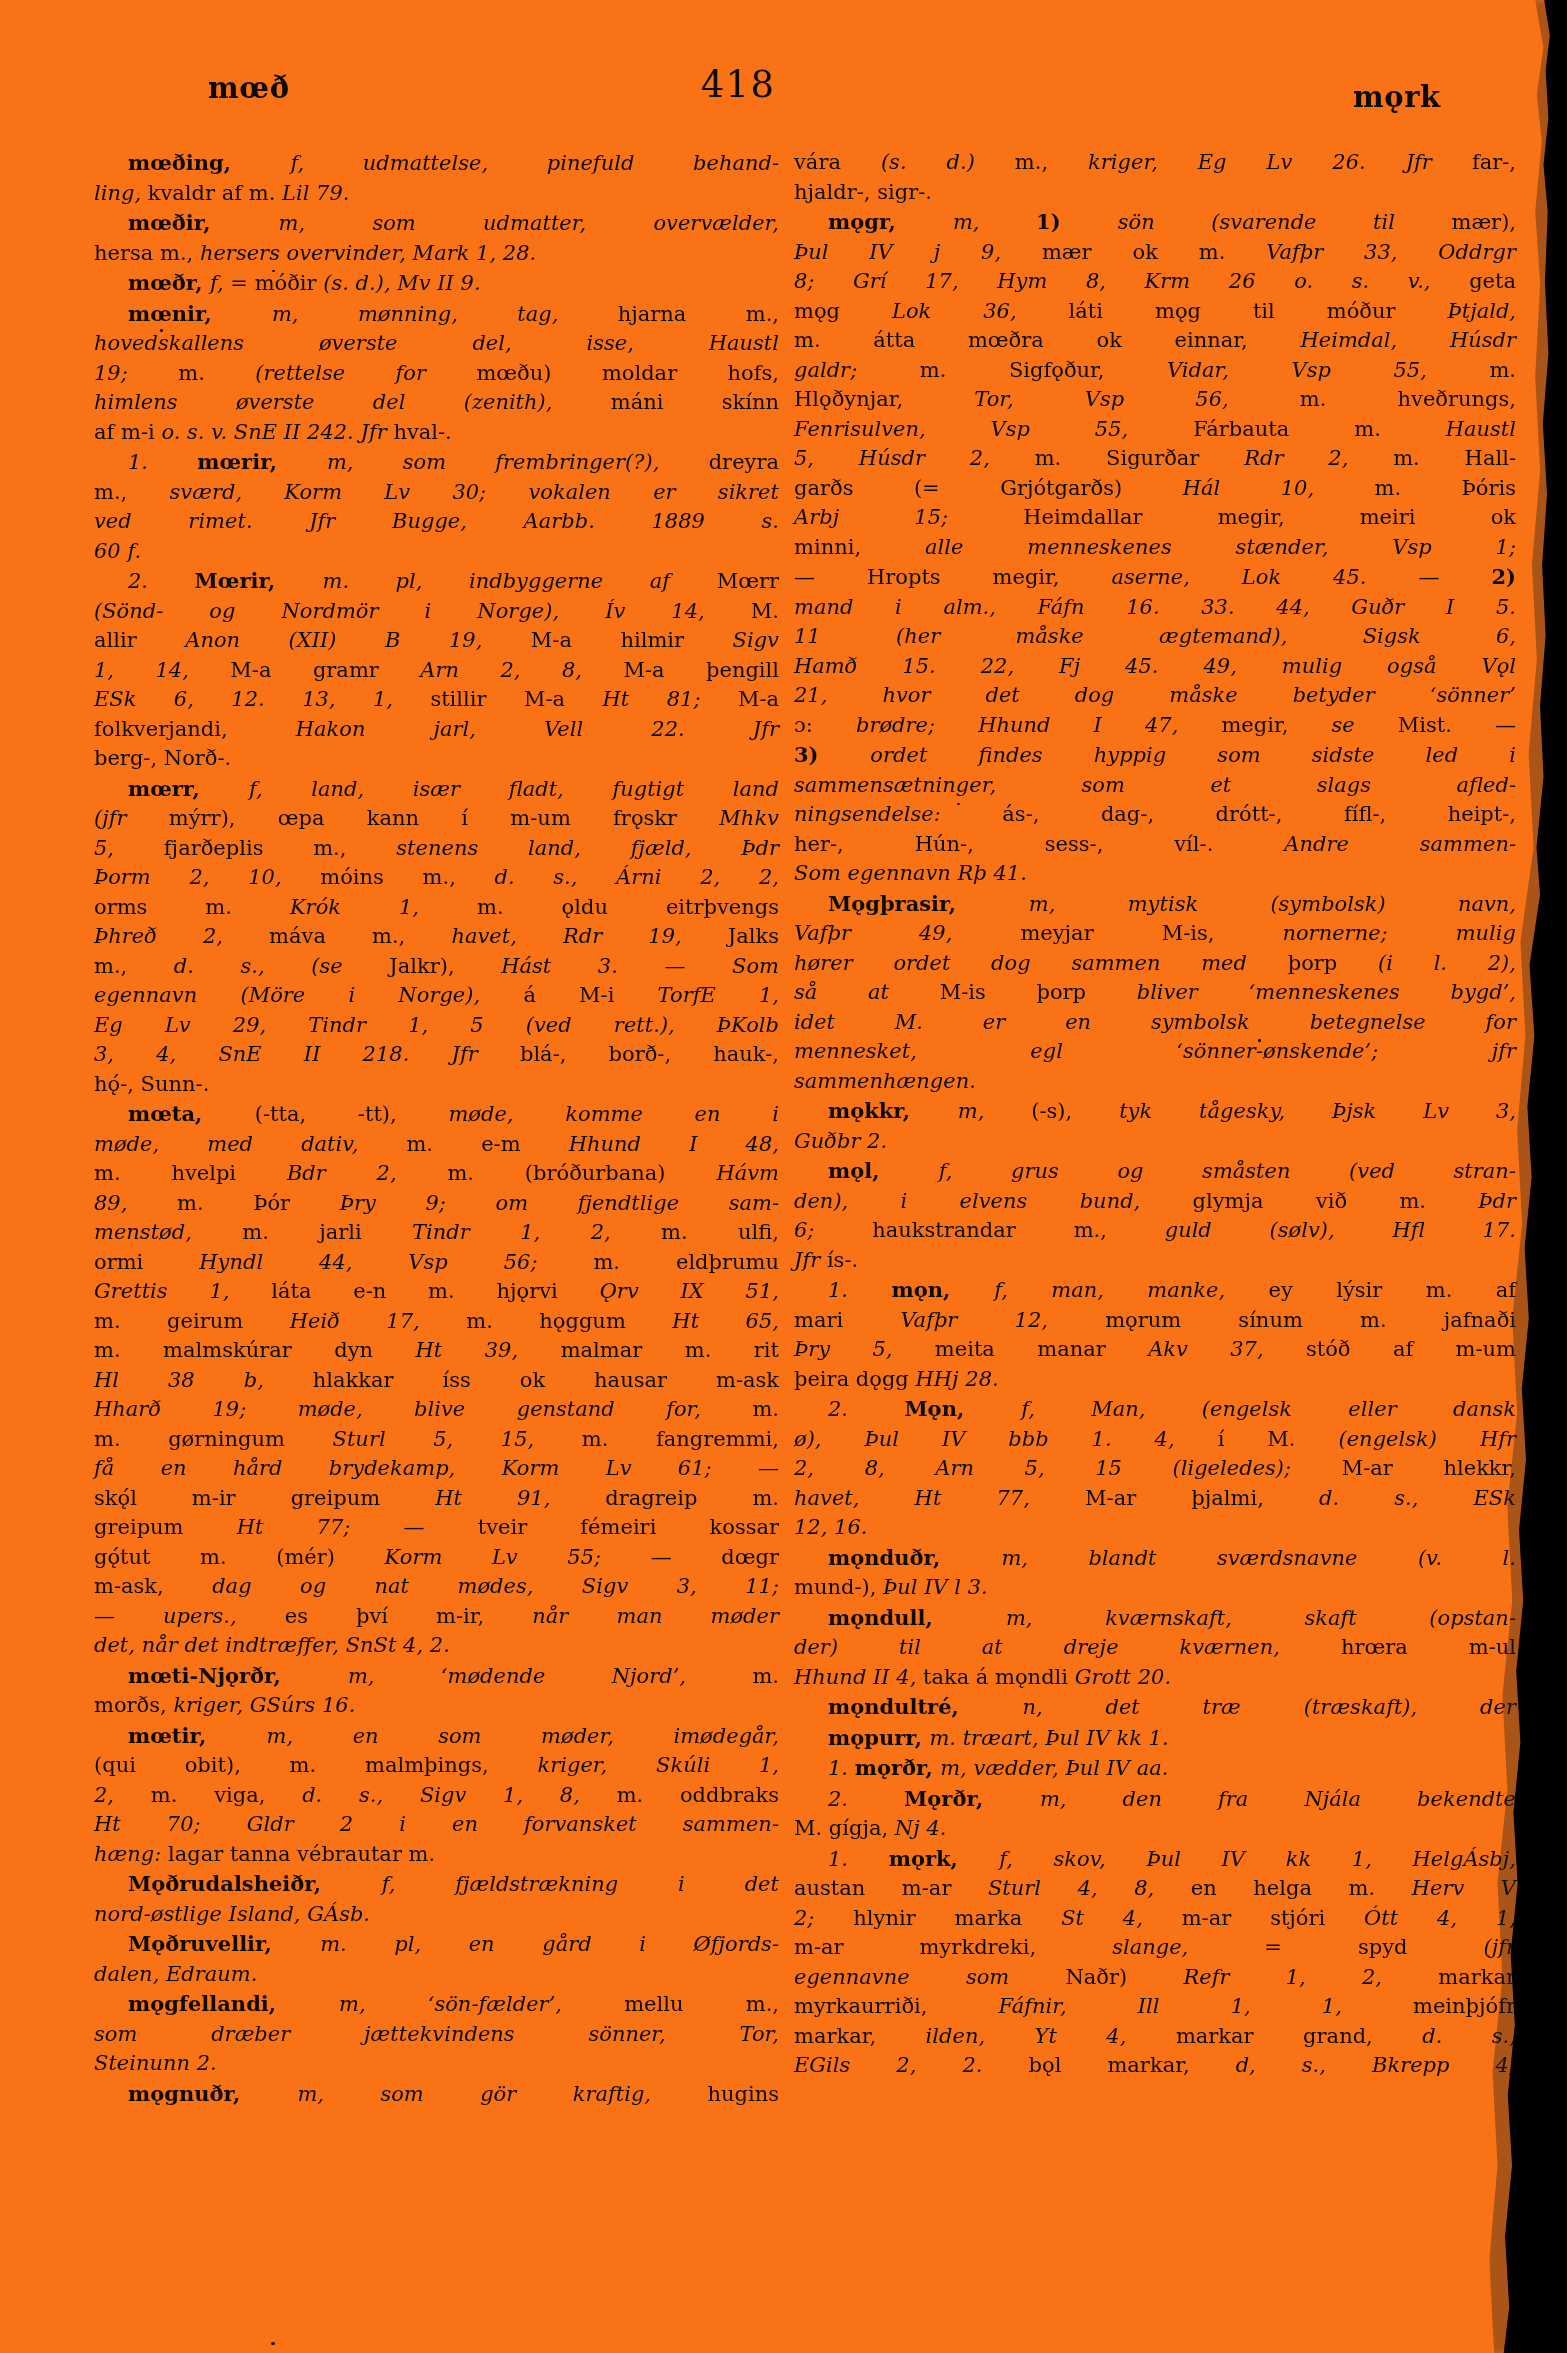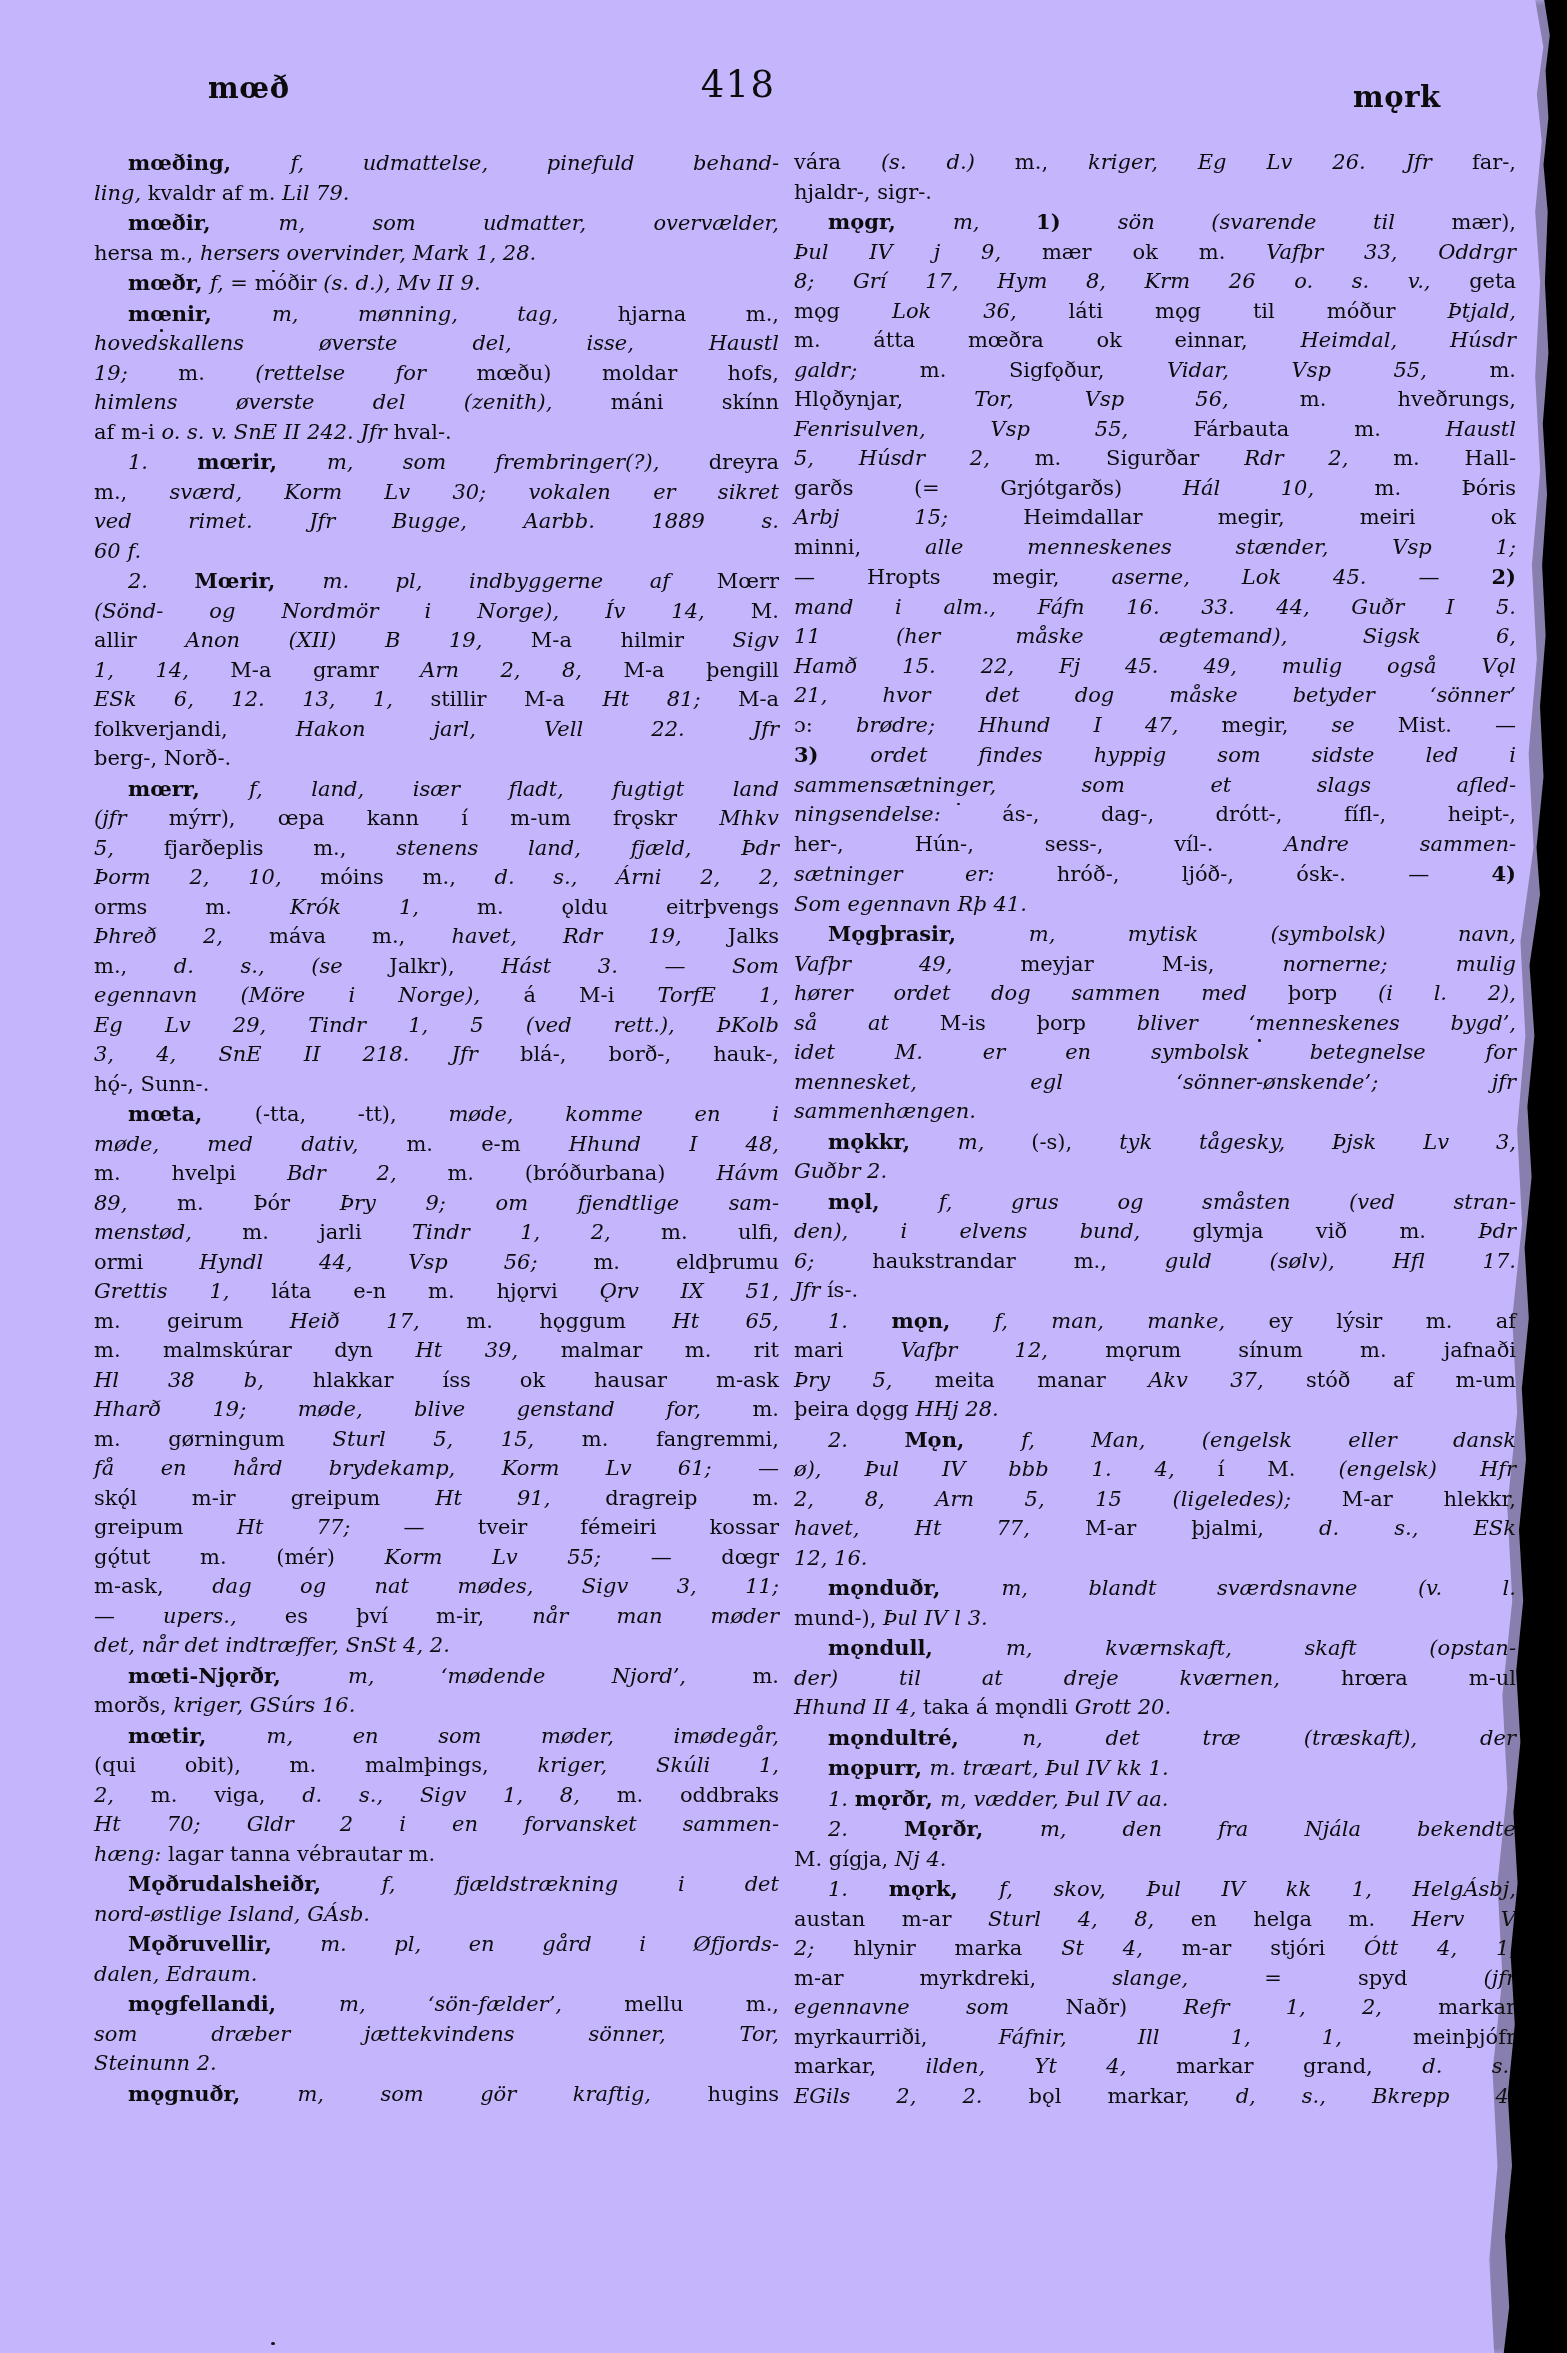--- a/index.html
+++ b/index.html
@@ -1,19 +1,19 @@
 <!DOCTYPE html>
 <html style="font-size:10px"><head>
 <meta charset="utf-8">
 <style>
   html,body{margin:0;padding:0;background:#777;}
   .page{
     position:relative;
     width:1568px;height:2354px;
-    background:#c4b5fd;
+    background:#f97316;
     font-family:"DejaVu Serif", serif;
     color:#0c0c0c;
     overflow:hidden;
   }
   
   .guide-word{
     position:absolute;
     font-weight:bold;
     font-size:29px;
     letter-spacing:0.6px;
@@ -178,21 +178,20 @@
       <div class="line"><span>— Hropts megir, </span><span class="seg-i">aserne, Lok 45. </span><span>— </span><span class="seg-b">2)</span></div>
       <div class="line"><span class="seg-i">mand i alm., Fáfn 16. 33. 44, Guðr I 5.</span></div>
       <div class="line"><span class="seg-i">11 (her måske ægtemand), Sigsk 6,</span></div>
       <div class="line"><span class="seg-i">Hamð 15. 22, Fj 45. 49, mulig også Vǫl</span></div>
       <div class="line"><span class="seg-i">21, hvor det dog måske betyder ‘sönner’</span></div>
       <div class="line"><span>ɔ: </span><span class="seg-i">brødre; Hhund I 47, </span><span>megir, </span><span class="seg-i">se </span><span>Mist. —</span></div>
       <div class="line"><span class="seg-b">3) </span><span class="seg-i">ordet findes hyppig som sidste led i</span></div>
       <div class="line"><span class="seg-i">sammensætninger, som et slags afled-</span></div>
       <div class="line"><span class="seg-i">ningsendelse: </span><span>ás-, dag-, drótt-, fífl-, heipt-,</span></div>
       <div class="line"><span>her-, Hún-, sess-, víl-. </span><span class="seg-i">Andre sammen-</span></div>
-      <div class="line"><span class="seg-i">sætninger er: </span><span>hróð-, ljóð-, ósk-. — </span><span class="seg-b">4)</span></div>
       <div class="line last"><span class="seg-i">Som egennavn Rþ 41.</span></div>
       <div class="line indent"><span class="seg-b">Mǫgþrasir, </span><span class="seg-i">m, mytisk (symbolsk) navn,</span></div>
       <div class="line"><span class="seg-i">Vafþr 49, </span><span>meyjar M-is, </span><span class="seg-i">nornerne; mulig</span></div>
       <div class="line"><span class="seg-i">hører ordet dog sammen med </span><span>þorp </span><span class="seg-i">(i l. 2),</span></div>
       <div class="line"><span class="seg-i">så at </span><span>M-is þorp </span><span class="seg-i">bliver ‘menneskenes bygd’,</span></div>
       <div class="line"><span class="seg-i">idet M. er en symbolsk betegnelse for</span></div>
       <div class="line"><span class="seg-i">mennesket, egl ‘sönner-ønskende’; jfr</span></div>
       <div class="line last"><span class="seg-i">sammenhængen.</span></div>
       <div class="line indent"><span class="seg-b">mǫkkr, </span><span class="seg-i">m, </span><span>(-s), </span><span class="seg-i">tyk tågesky, Þjsk Lv 3,</span></div>
       <div class="line last"><span class="seg-i">Guðbr 2.</span></div>

